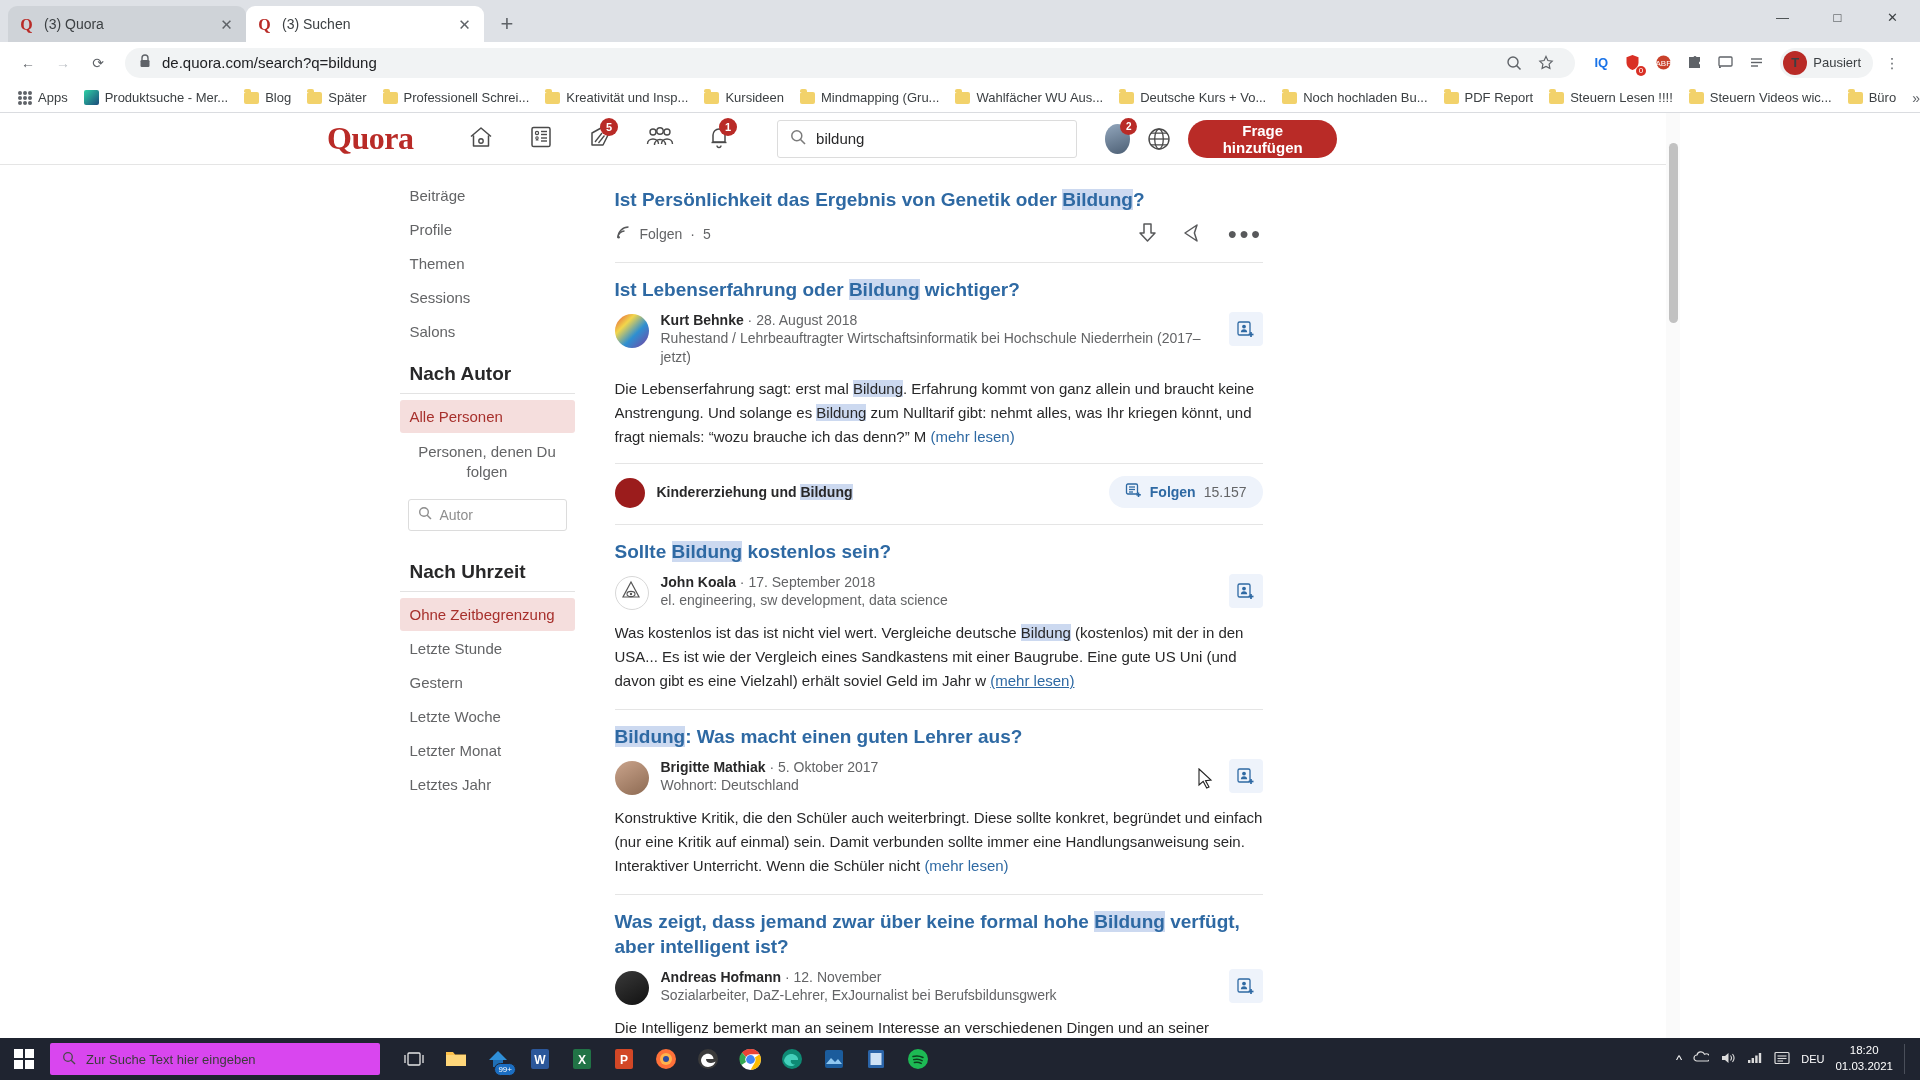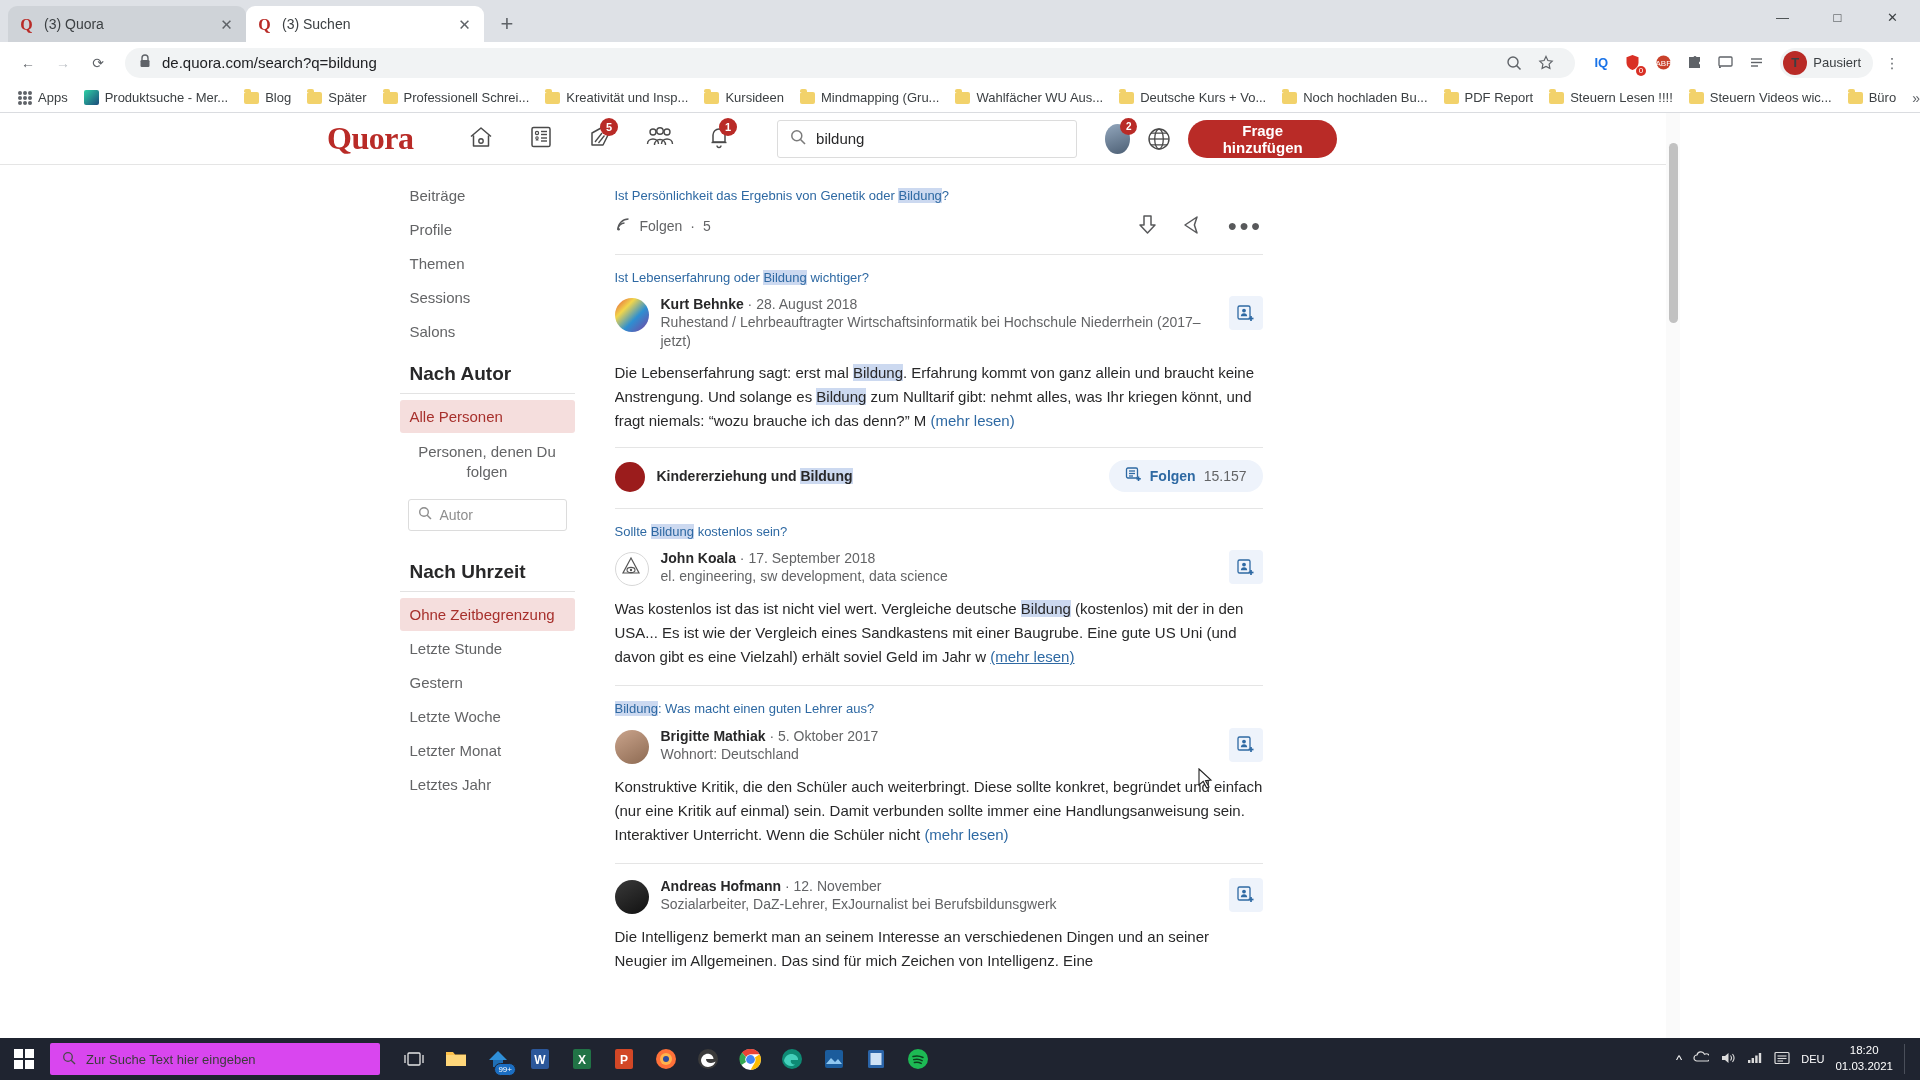--- a/index.html
+++ b/index.html
@@ -169,21 +169,21 @@
   .side-item.active { background:#f5dedd; color:#a7302c; }
   .side-search {
     margin:8px 8px 0 8px; height:32px; border:1px solid #dcdcdc; border-radius:3px;
     display:flex;align-items:center;gap:8px;padding:0 9px;font-size:14px;color:#8e8e8e;
   }
 
   .results { width:648px; }
   .rcard { border-bottom:1px solid #e5e5e5; padding:14px 0 16px 0; }
   .rcard:first-child { padding-top:0; }
   .rtitle {
-    font-size:13px; font-weight:normal; color:#2e69a3; line-height:1.32;
+    font-size:19px; font-weight:bold; color:#2e69a3; line-height:1.32;
     margin-bottom:10px;
   }
   .hl { background:#ccd9f0; }
   .rmeta-row { display:flex; align-items:center; gap:8px; font-size:14px; color:#636466; }
   .rmeta-row .acts { margin-left:auto; display:flex;align-items:center;gap:24px; color:#58595b;}
   .author-row { display:flex; gap:12px; align-items:flex-start; }
   .avatar { width:34px;height:34px;border-radius:50%;flex:none; margin-top:2px;}
   .a1 { background:linear-gradient(135deg,#e24b3a 0%, #f2d64b 30%, #2e8fd1 60%, #7b3fa0 100%); }
   .a2 { background:#fff; border:1px solid #d8d8d8; position:relative;}
   .a3 { background:linear-gradient(150deg,#caa48c,#8d6a52); }
@@ -678,20 +678,23 @@
                 </g>
               </svg>
           </div>
         </div>
         <div class="rbody">
           <span>Konstruktive Kritik, die den Schüler auch weiterbringt. Diese sollte konkret, begründet und einfach (nur eine Kritik auf einmal) sein. Damit verbunden sollte immer eine Handlungsanweisung sein. Interaktiver Unterricht. Wenn die Schüler nicht</span> <span class="fade-more">(mehr lesen)</span>
         </div>
       </div>
 
       <div class="rcard" style="border-bottom:none;">
+        <div class="rtitle">
+          <span>Was zeigt, dass jemand zwar über keine formal hohe </span><span class="hl">Bildung</span><span> verfügt, aber intelligent ist?</span>
+        </div>
         <div class="author-row">
           <div class="avatar a4"></div>
           <div class="author-info">
             <div><span class="aname">Andreas Hofmann</span><span class="adate"> · <span>12. November</span></span></div>
             <div class="acred">Sozialarbeiter, DaZ-Lehrer, ExJournalist bei Berufsbildunsgwerk</div>
           </div>
           <div class="follow-sq">
             <svg width="19" height="19" viewBox="0 0 19 19">
                 <rect x="2" y="2" width="12" height="13" rx="1.6" fill="none" stroke="#2e69a3" stroke-width="1.3"></rect>
                 <circle cx="8" cy="6.6" r="1.9" fill="#2e69a3"></circle>

